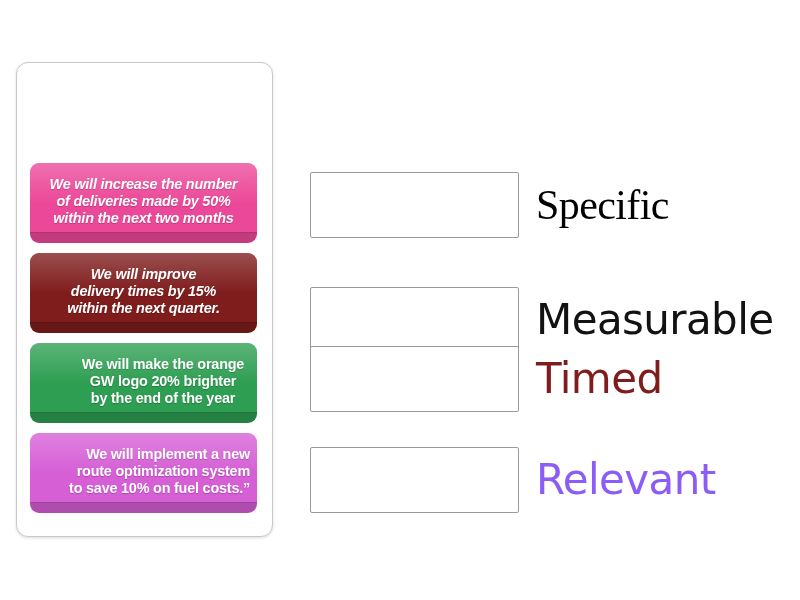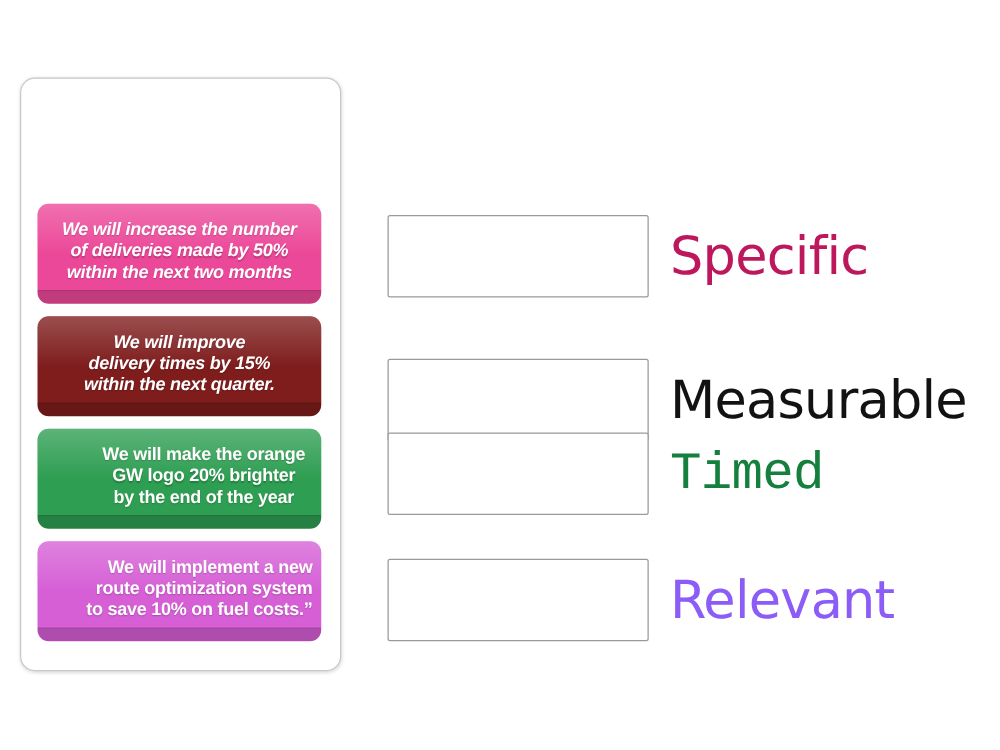--- a/index.html
+++ b/index.html
@@ -171,31 +171,31 @@
 route optimization system
 to save 10% on fuel costs.”</span>
       </div>
 
     </div>
   </div>
 
 
   <div class="answer-row row-1">
     <div class="drop-box" style="border-color: rgb(154, 154, 154);"></div>
-    <div class="answer-label" style="color: #be185d;">Specific</div>
+    <div class="answer-label" style="color: #000000; font-family: Liberation Serif, serif;">Specific</div>
   </div>
 
   <div class="answer-row row-2">
     <div class="drop-box" style="border-color: rgb(154, 154, 154);"></div>
     <div class="answer-label" style="color: rgb(18, 18, 18);">Measurable</div>
   </div>
 
   <div class="answer-row row-3">
     <div class="drop-box" style="border-color: rgb(154, 154, 154);"></div>
-    <div class="answer-label" style="color: #15803d; font-family: Liberation Mono, monospace;">Timed</div>
+    <div class="answer-label" style="color: #7f1d1d;">Timed</div>
   </div>
 
   <div class="answer-row row-4">
     <div class="drop-box" style="border-color: rgb(154, 154, 154);"></div>
     <div class="answer-label" style="color: #8b5cf6;">Relevant</div>
   </div>
 
 </div>
 
 </body></html>

